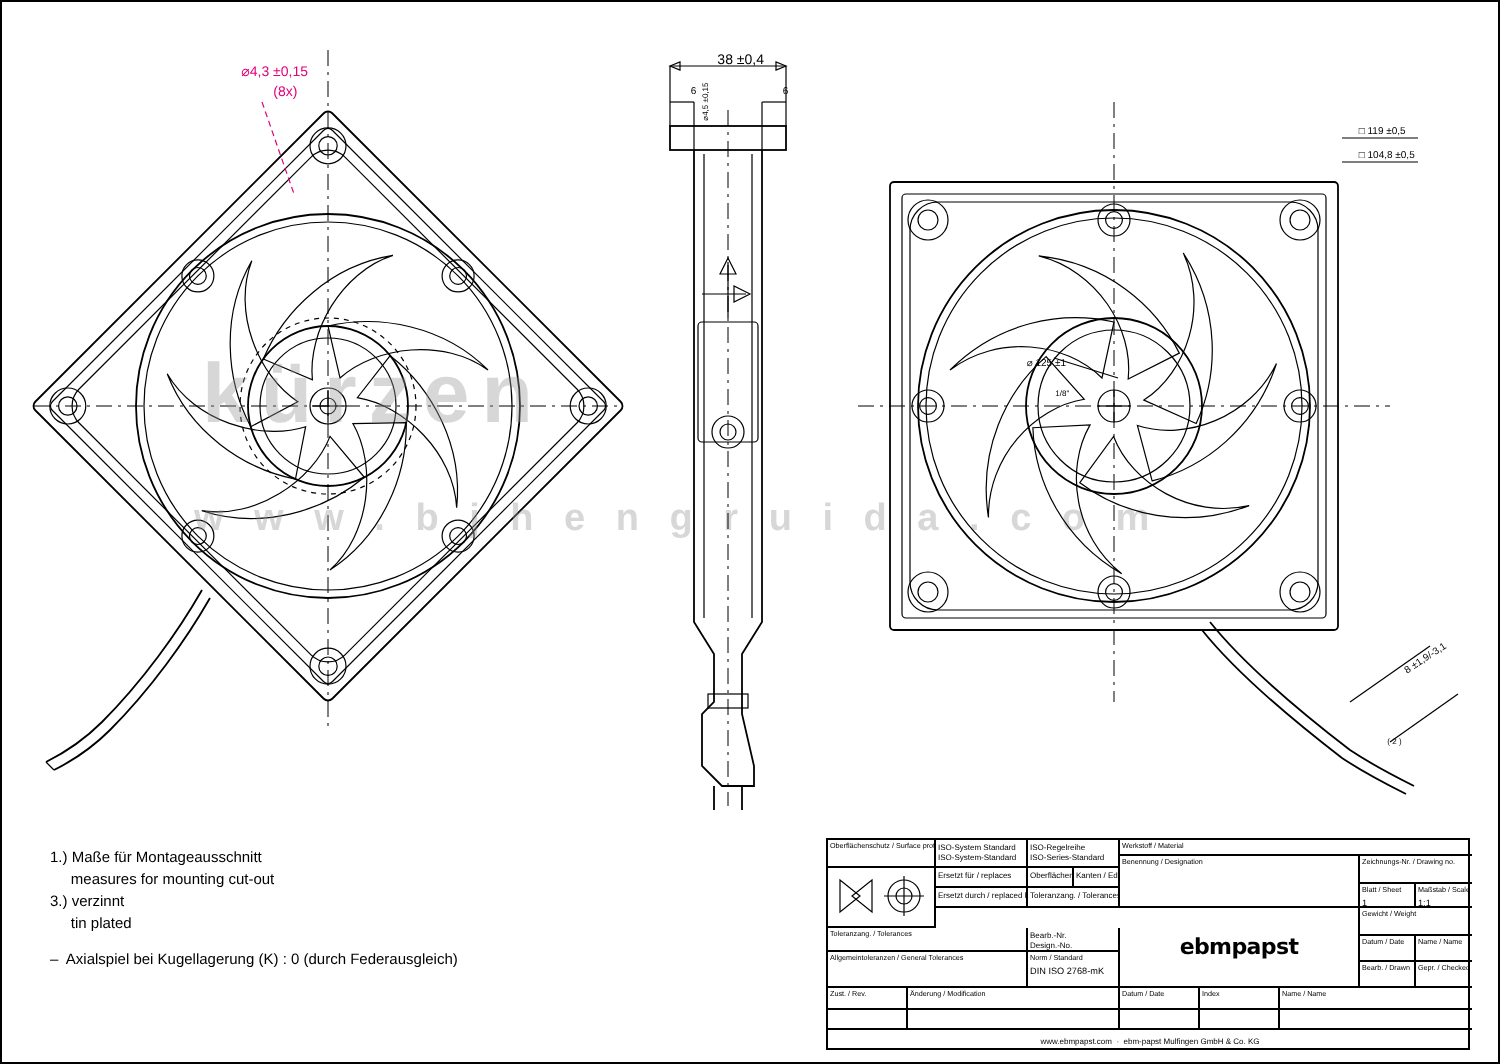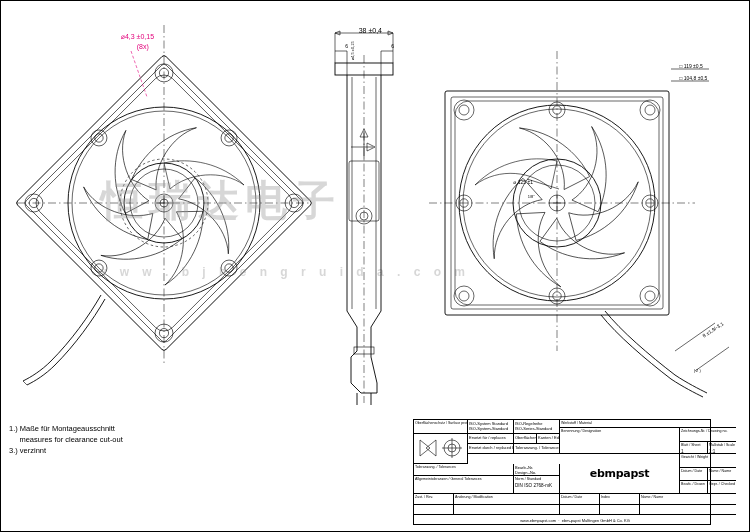--- a/index.html
+++ b/index.html
@@ -3,31 +3,31 @@
 <meta charset="utf-8">
 <style>
   html,body{margin:0;padding:0;background:#fff;}
   body{width:750px;height:532px;overflow:hidden;font-family:"Liberation Sans",sans-serif;color:#000;}
   #sheet{position:relative;width:750px;height:532px;box-sizing:border-box;border:1px solid #000;background:#fff;}
   .abs{position:absolute;}
   .txt{font-size:7px;line-height:9px;white-space:pre;}
   .tiny{font-size:5px;line-height:6px;white-space:pre;}
   .micro{font-size:4px;line-height:5px;white-space:pre;}
   .red{color:#e2007a;}
-  .notes{position:absolute;left:8px;top:422px;width:370px;}
+  .notes{position:absolute;left:24px;top:422px;width:370px;}
   .notes .ln{font-size:7.5px;line-height:11px;white-space:pre;}
   
-  #titleblock{position:absolute;left:412px;top:418px;width:298px;height:106px;border:1px solid #000;box-sizing:border-box;}
+  #titleblock{position:absolute;left:412px;top:418px;width:322px;height:106px;border:1px solid #000;box-sizing:border-box;}
   #titleblock .cell{position:absolute;box-sizing:border-box;border-right:1px solid #000;border-bottom:1px solid #000;overflow:hidden;}
   #titleblock .lbl{font-size:3.6px;line-height:4.6px;padding:1px 1px;color:#000;white-space:pre;}
   #titleblock .val{font-size:4.6px;line-height:5.6px;padding:0 1px;white-space:pre;}
   .brand{font-family:"DejaVu Sans",sans-serif;font-weight:bold;font-size:11px;letter-spacing:-0.3px;}
   .wm{position:absolute;color:rgba(150,150,150,0.38);font-weight:bold;pointer-events:none;}
   .wm1{left:100px;top:172px;font-size:42px;letter-spacing:6px;}
-  .wm2{left:96px;top:264px;font-size:12px;letter-spacing:5px;}
+  .wm2{left:96px;top:248px;font-size:19px;letter-spacing:5px;}
   svg{display:block;}
   .centerline{stroke:#000;stroke-width:0.5;stroke-dasharray:8,3,1.5,3;}
   .thin{stroke:#000;stroke-width:0.6;fill:none;}
   .med{stroke:#000;stroke-width:0.9;fill:none;}
   .redln{stroke:#e2007a;stroke-width:0.6;fill:none;}
 </style>
 </head>
 <body>
 
 <div id="sheet">
@@ -94,21 +94,21 @@
       <line class="redln" x1="122" y1="40" x2="138" y2="86" stroke-dasharray="3,2"></line>
     </svg>
     <div class="abs red txt" style="left:100px;top:12px;text-align:center;">
       <span>⌀4,3 ±0,15</span>
     </div>
     <div class="abs red txt" style="left:116px;top:22px;">
       <span>(8x)</span>
     </div>
   </div>
 
-  <div class="wm wm1"><span>恒瑞达电子</span></div>
+  <div class="wm wm1"><span>kürzen</span></div>
   <div class="wm wm2"><span>w w w . b j h e n g r u i d a . c o m</span></div>
 
   <div class="abs" style="left:320px;top:10px;width:90px;height:400px;">
     <svg width="90" height="400" viewBox="0 0 90 400">
 
       <line class="thin" x1="14" y1="22" x2="72" y2="22"></line>
       <path class="thin" d="M14,22 l5,-2 l0,4 z" fill="#000"></path>
       <path class="thin" d="M72,22 l-5,-2 l0,4 z" fill="#000"></path>
       <line class="thin" x1="14" y1="22" x2="14" y2="52"></line>
       <line class="thin" x1="72" y1="22" x2="72" y2="52"></line>
@@ -225,22 +225,24 @@
     <div class="abs tiny" style="left:282px;top:322px;transform:rotate(-33deg);transform-origin:left top;">
       <span>8 ±1,9/-3,1</span>
     </div>
     <div class="abs micro" style="left:278px;top:352px;">
       <span>( 2 )</span>
     </div>
   </div>
 
   <div class="notes">
     <div class="ln">1.) Maße für Montageausschnitt</div>
-    <div class="ln">     measures for clearance cut-out</div>
+    <div class="ln">     measures for mounting cut-out</div>
     <div class="ln">3.) verzinnt</div>
+    <div class="ln">     tin plated</div>
+    <div class="ln" style="margin-top:7px;">–  Axialspiel bei Kugellagerung (K) : 0 (durch Federausgleich)</div>
   </div>
 
   <div id="titleblock">
 
     <div class="cell" style="left:0;top:0;width:54px;height:14px;">
       <div class="lbl">Oberflächenschutz / Surface protection</div>
     </div>
     <div class="cell" style="left:54px;top:0;width:46px;height:14px;">
       <div class="micro" style="padding:1px;">ISO-System Standard
 ISO-System-Standard</div>

